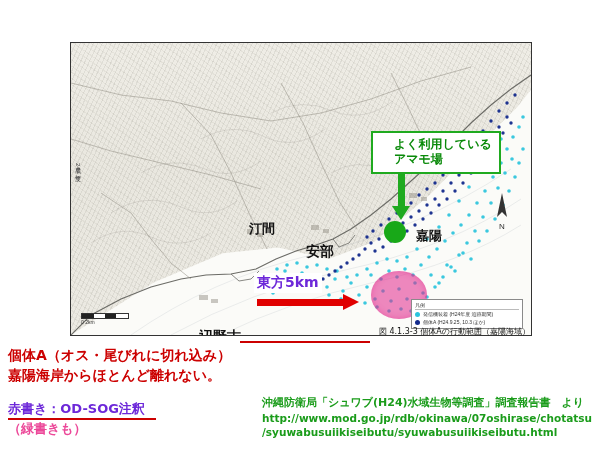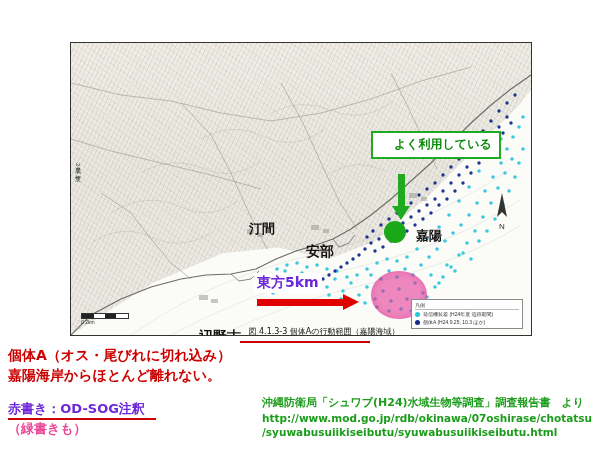--- a/index.html
+++ b/index.html
@@ -115,23 +115,22 @@
   #scalebar{position:absolute;left:10px;bottom:10px;font-size:5px;color:#333;}
   #scalebar .bar{width:46px;height:4px;background:linear-gradient(90deg,#222 0 25%,#fff 25% 50%,#222 50% 75%,#fff 75% 100%);border:1px solid #333;}
   
   #map-side-text{
     position:absolute;left:2px;top:120px;
     font-size:6px;color:#444;writing-mode:vertical-rl;
   }
   
   #map-caption{
     position:absolute;left:70px;top:326px;width:460px;
-    text-align:center;font-size:8px;color:#111;
-    font-family:"DejaVu Sans", sans-serif;
-    padding-left:24px;
+    text-align:right;font-size:8px;color:#111;
+    font-family:"DejaVu Sans", sans-serif;
   }
   #caption-rule{
     position:absolute;left:240px;top:341px;width:130px;height:2px;background:#cc0000;
   }
   
   #note-main{
     position:absolute;left:8px;top:345px;
     color:#cc0000;font-weight:bold;font-size:14px;line-height:1.45;
     font-family:"DejaVu Sans", sans-serif;
   }
@@ -388,20 +387,21 @@
 
   <div id="magenta-blob"></div>
 
   <div class="map-label" id="label-kayou">嘉陽</div>
   <div class="map-label" id="label-kirima">汀間</div>
   <div class="map-label" id="label-abu">安部</div>
   <div class="map-label" id="label-henoko">辺野古</div>
 
   <div id="green-callout">
     <div>よく利用している</div>
+    <div>アマモ場</div>
   </div>
   <div id="green-arrow">
     <div class="shaft"></div>
       <div class="head"></div>
   </div>
   <div id="green-dot"></div>
 
   <div id="red-label">東方5km</div>
   <div id="red-arrow">
     <div class="shaft"></div>

